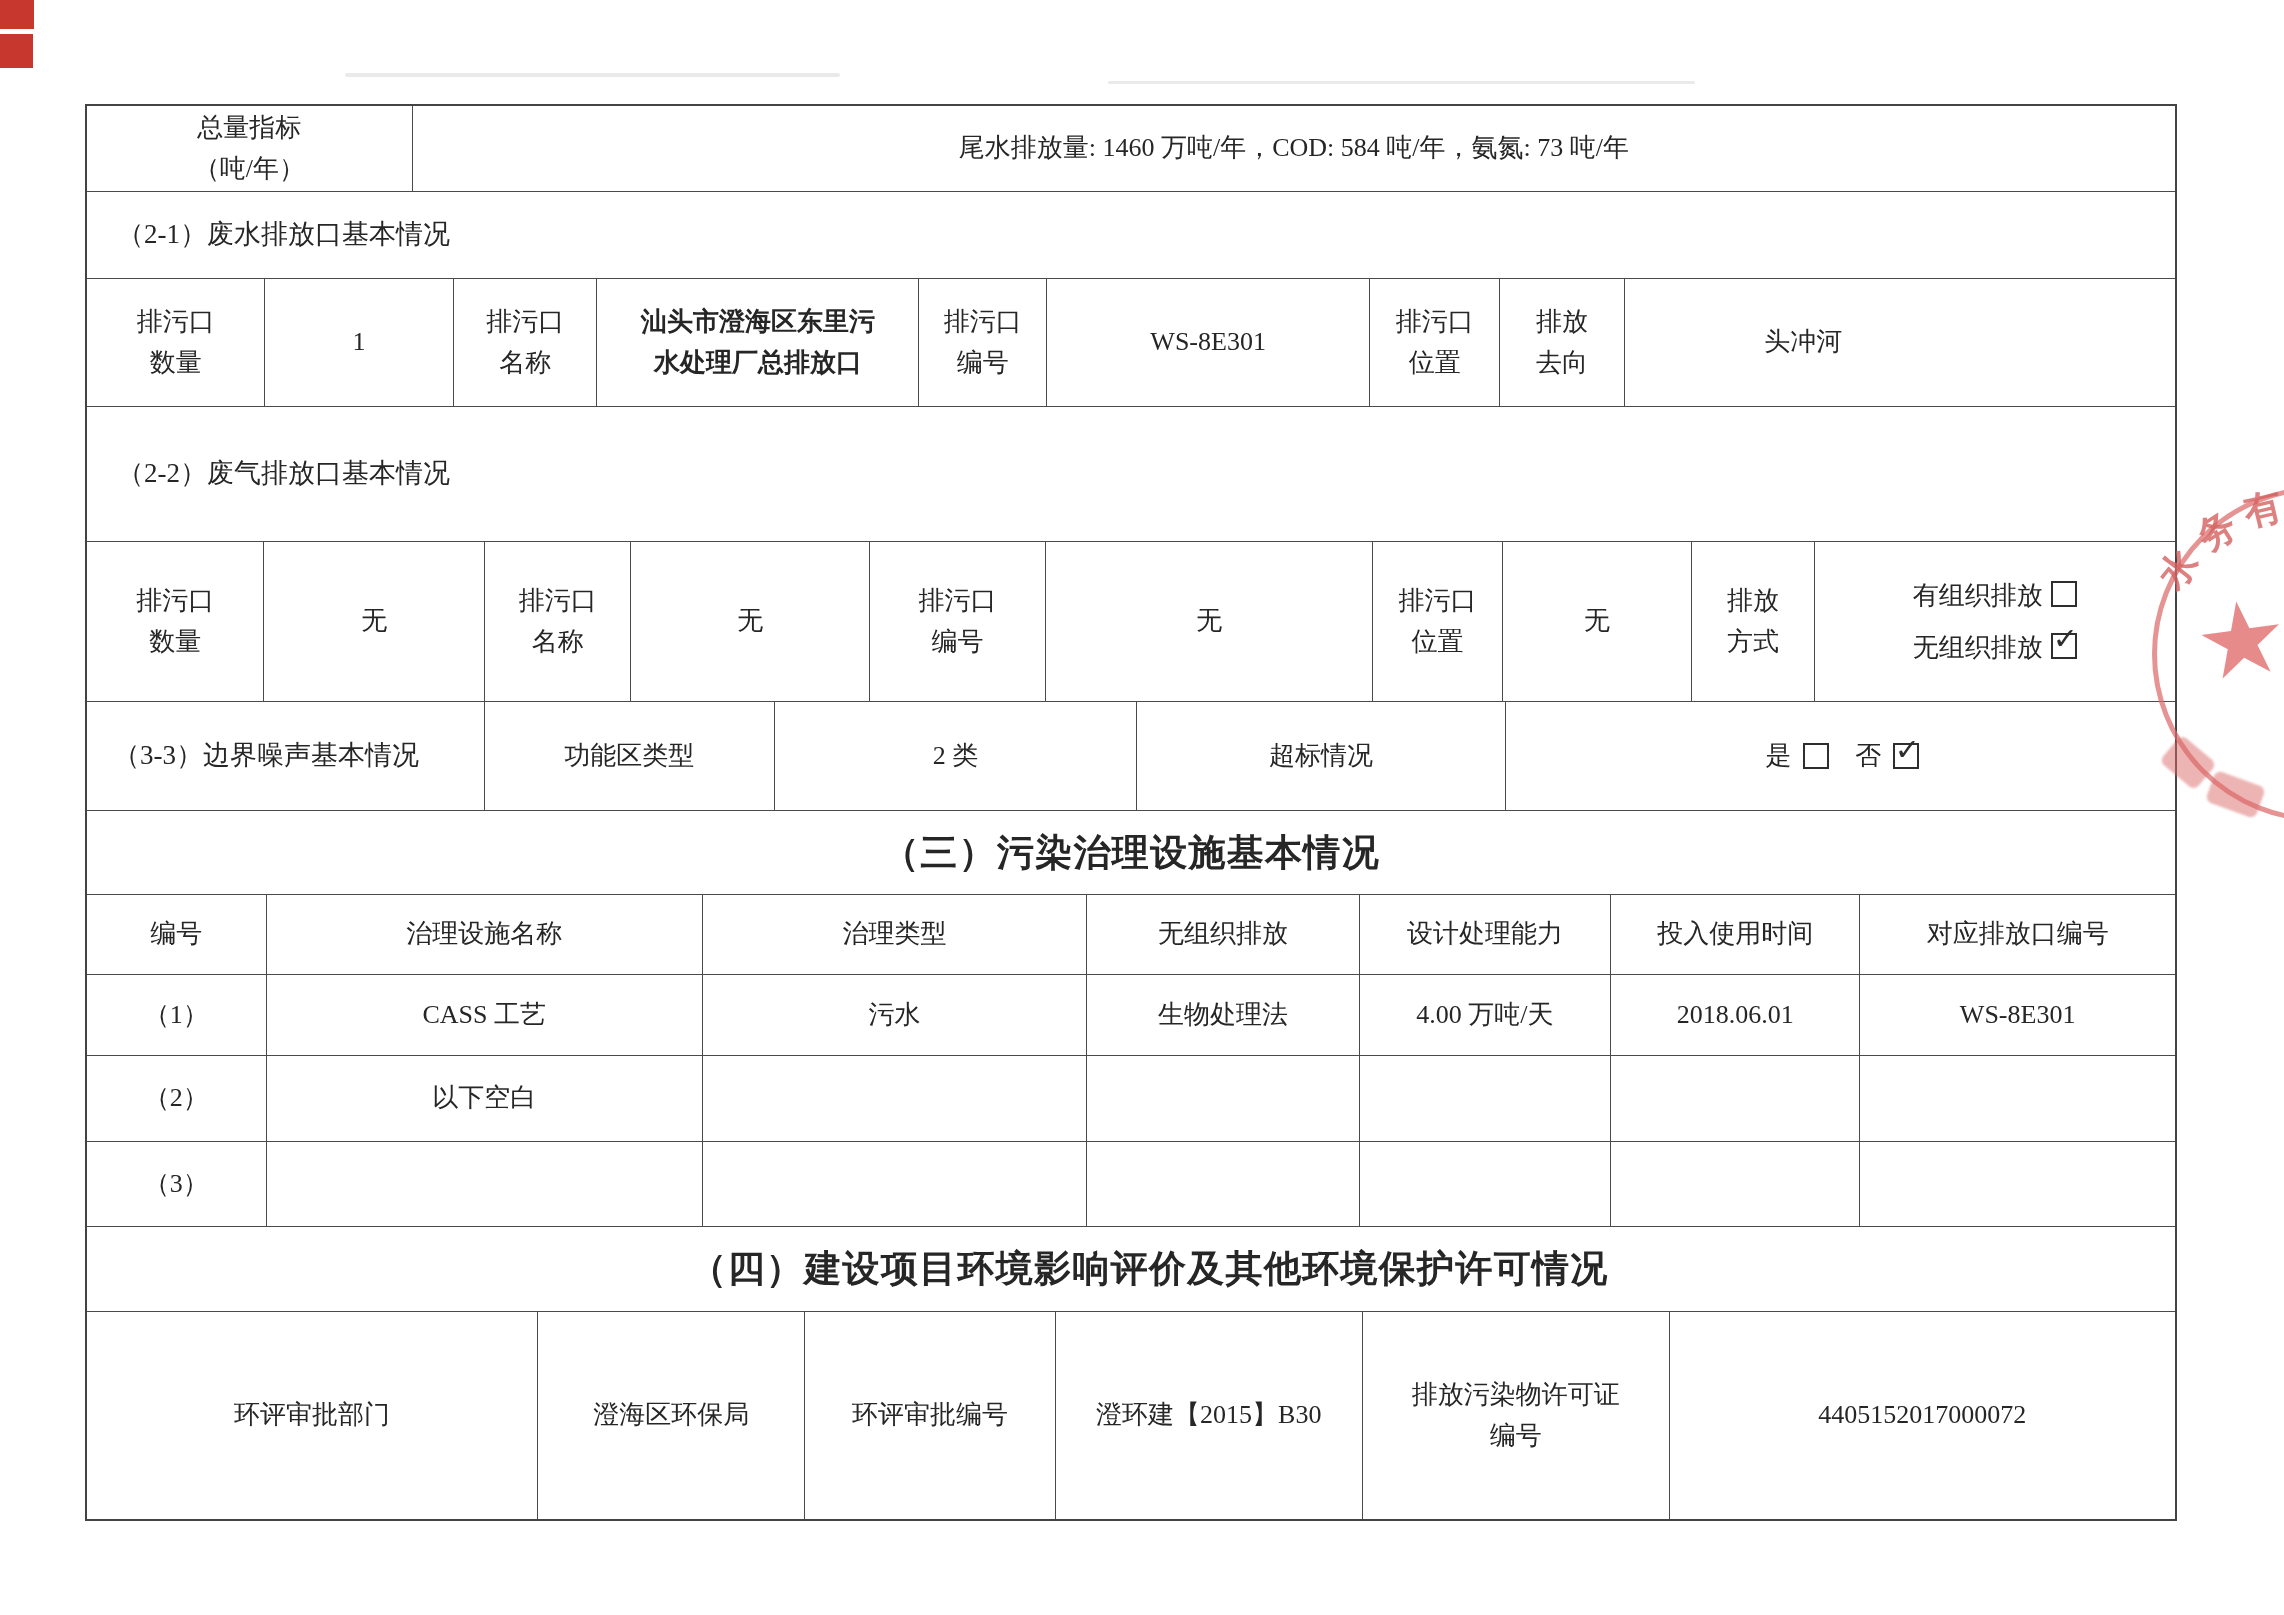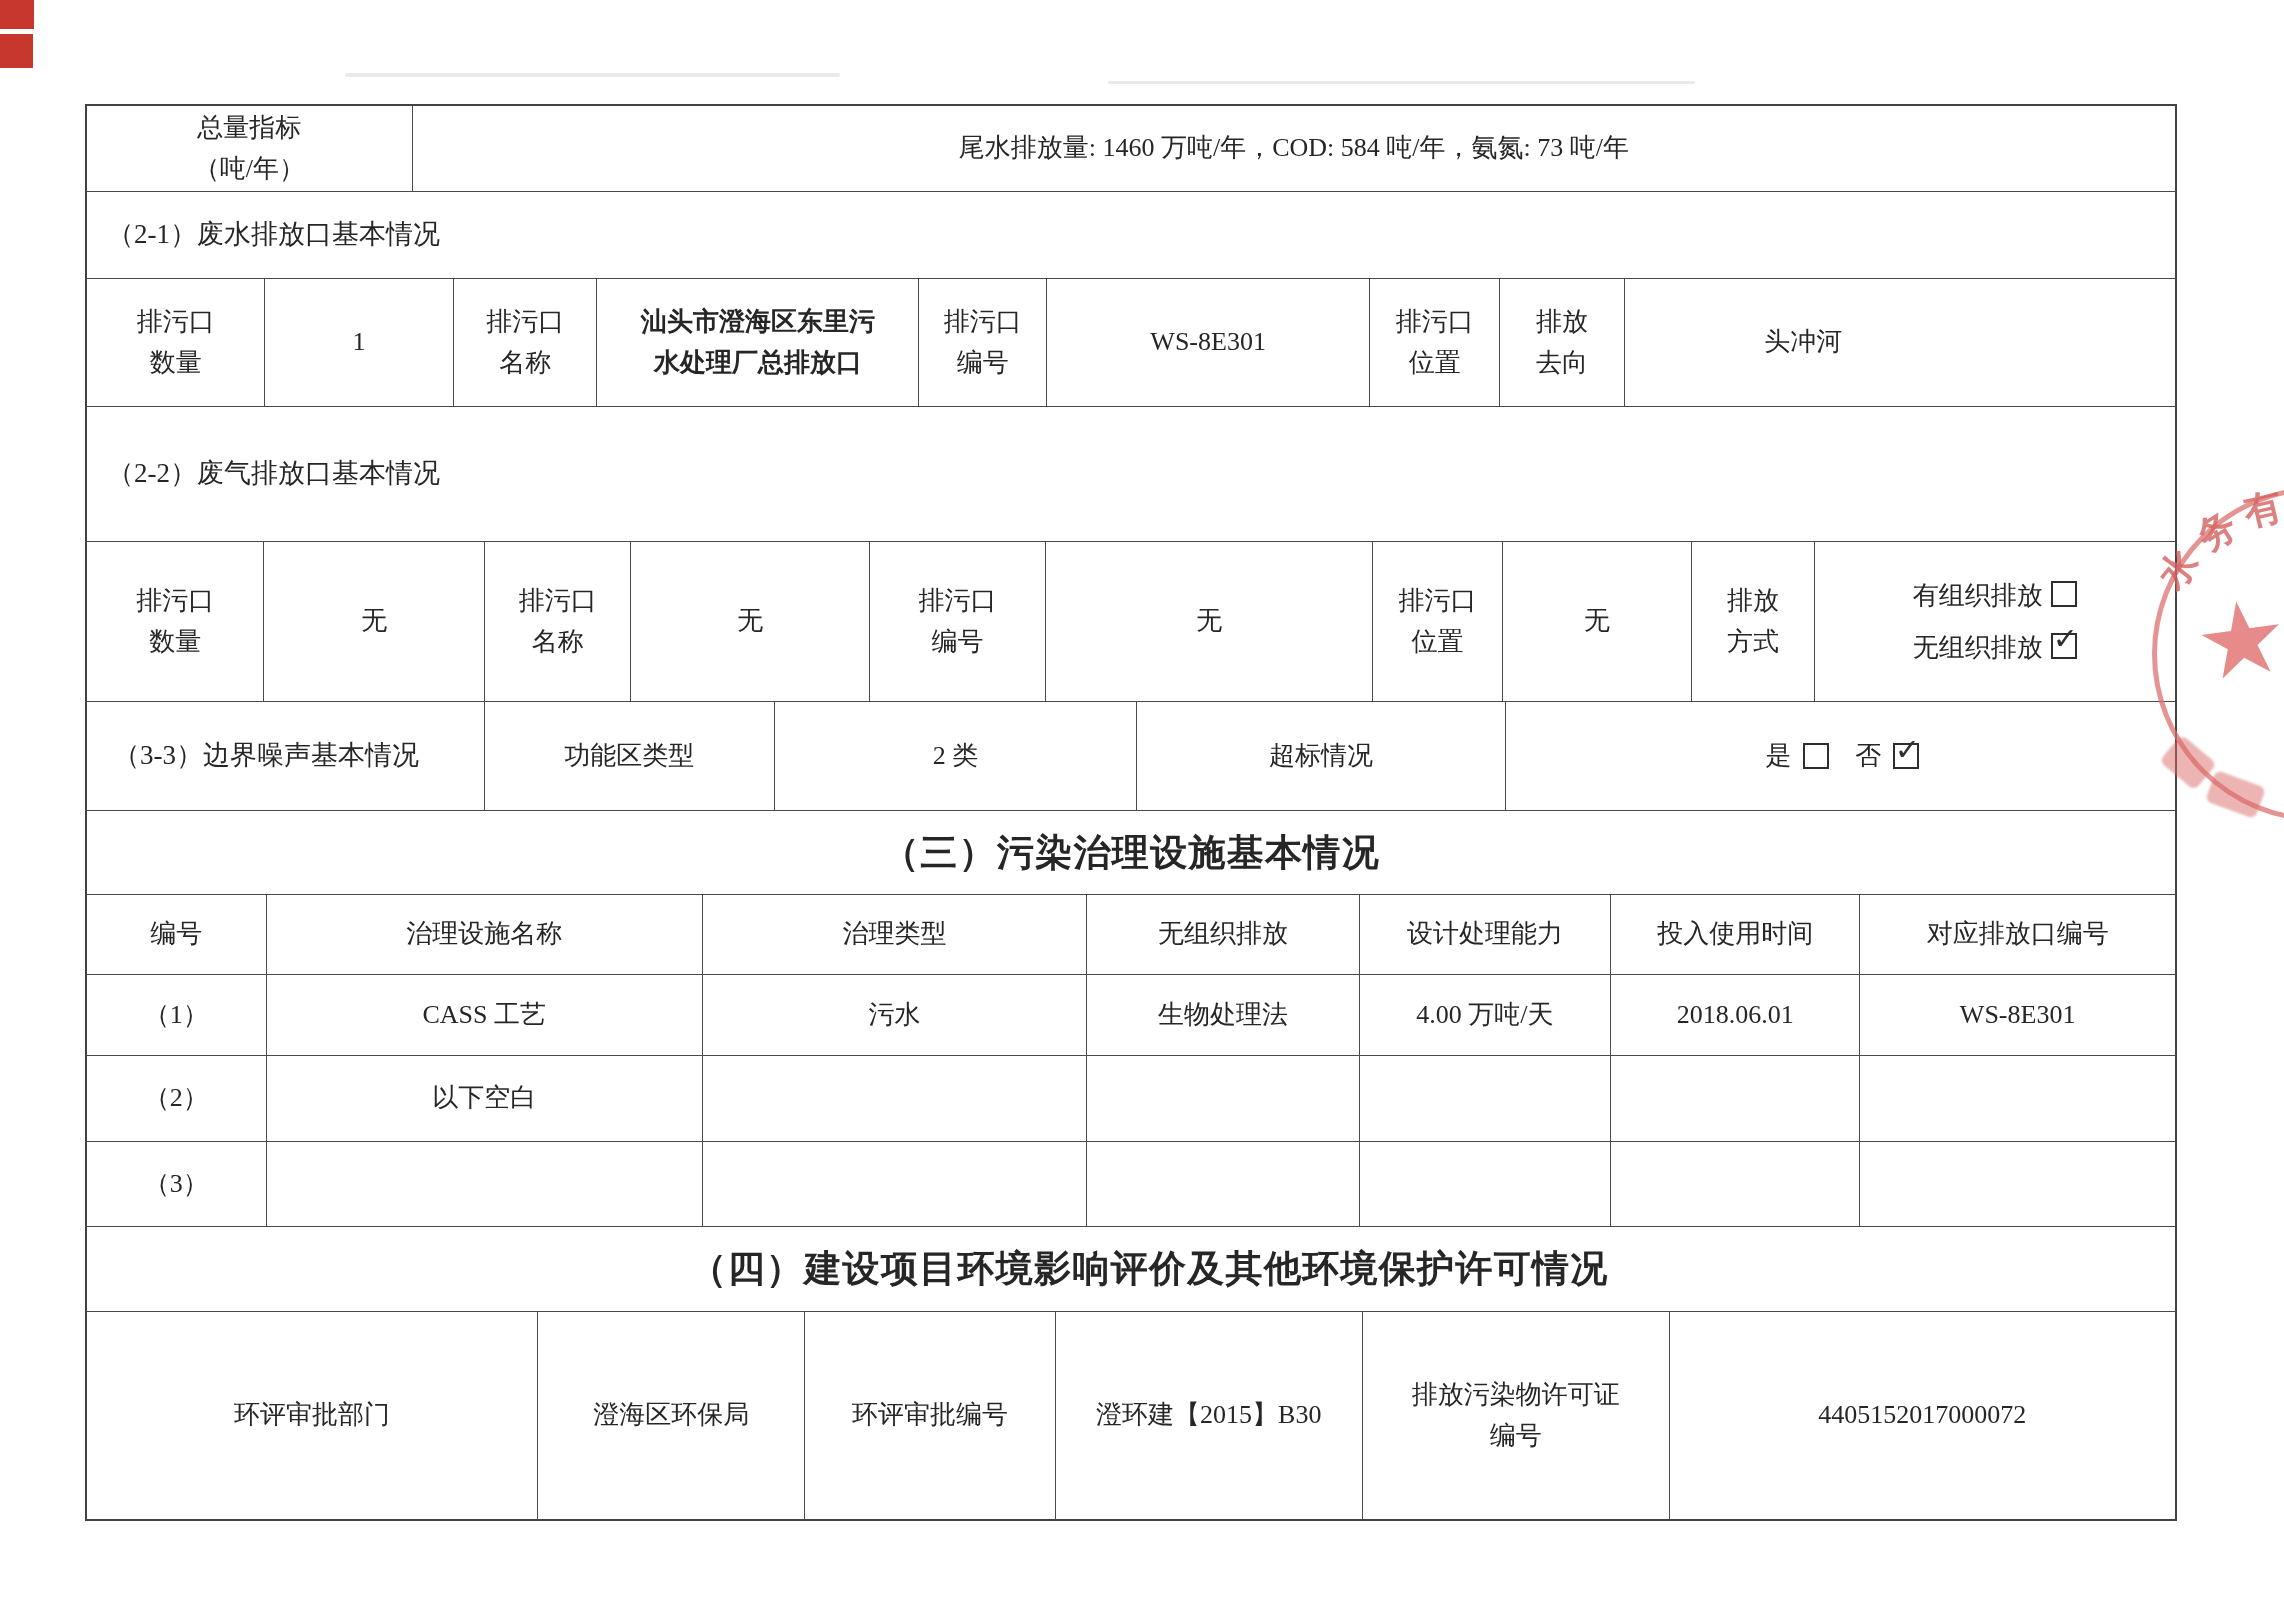--- a/index.html
+++ b/index.html
@@ -23,21 +23,21 @@
   .row:last-child{border-bottom:none;}
   .cell{
     box-sizing:border-box;border-right:1.3px solid #4a4a4a;
     display:flex;align-items:center;justify-content:center;
     text-align:center;font-size:26px;line-height:1.55;
     padding:3.9px 6.5px;white-space:pre-line;
   }
   .cell:last-child{border-right:none;}
   .seclabel{
     justify-content:flex-start;text-align:left;
-    font-size:27px;padding-left:20px;
+    font-size:27px;padding-left:30px;
   }
   .bigtitle{
     font-weight:bold;font-size:37px;letter-spacing:1.3px;
     font-family:"Liberation Sans","DejaVu Sans",sans-serif;
   }
   .r-total{height:86px;}
   .r-sec21{height:87px;}
   .r-out21{height:128px;}
   .r-sec22{height:135px;}
   .r-out22{height:160px;}

